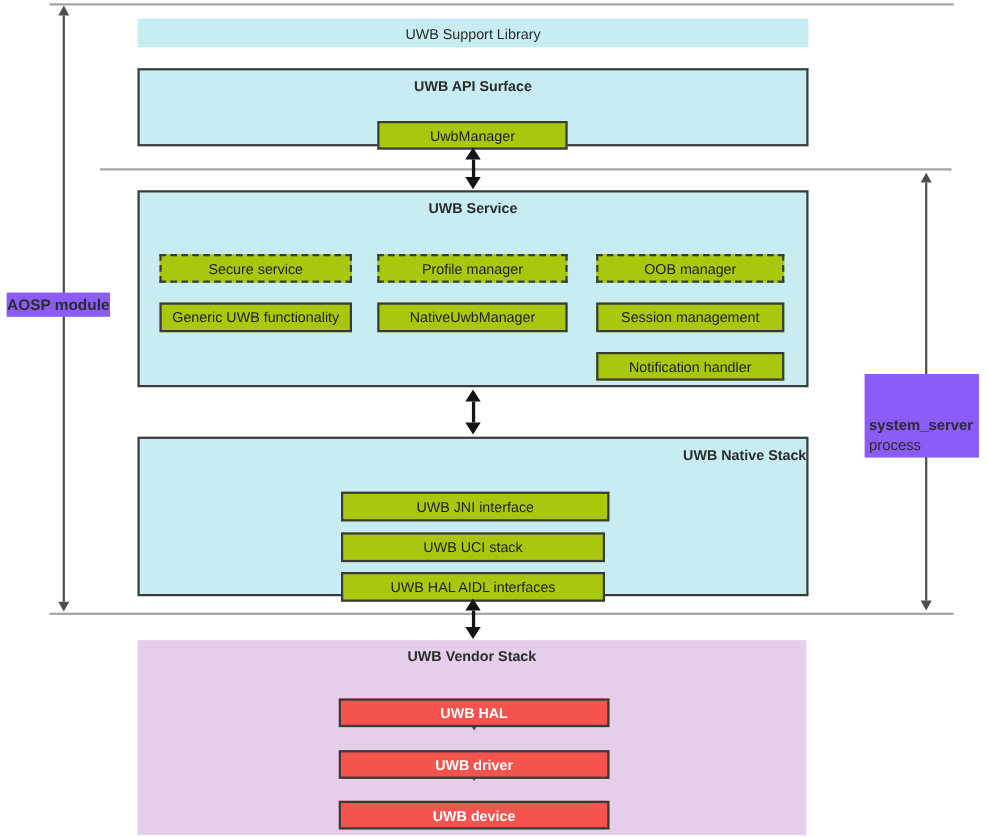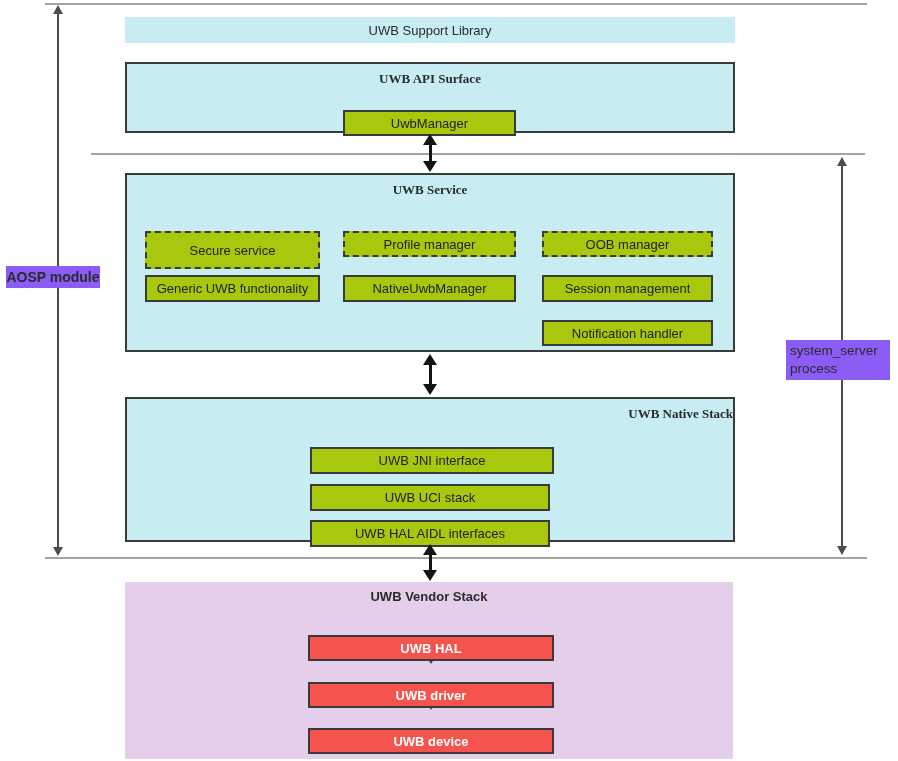--- a/index.html
+++ b/index.html
@@ -20,32 +20,32 @@
   .darrow .ah-up{width:0;height:0;border-left:7px solid transparent;border-right:7px solid transparent;border-bottom:11px solid #141414;}
   .darrow .ah-dn{width:0;height:0;border-left:7px solid transparent;border-right:7px solid transparent;border-top:11px solid #141414;}
   
   .sarrow{position:absolute;width:10px;display:flex;flex-direction:column;align-items:center;}
   .sarrow .ln{flex:1;width:2px;background:#3f3f3f;}
   .sarrow .ah-dn{width:0;height:0;border-left:5px solid transparent;border-right:5px solid transparent;border-top:8px solid #3f3f3f;}
   
   .bar{position:absolute;background:#c7edf3;display:flex;align-items:center;justify-content:center;
        font-weight:normal;font-size:13px;}
   .bigbox{position:absolute;background:#c7edf3;border:2px solid #3a3a3a;box-sizing:border-box;text-align:center;}
-  .bigbox .title{font-weight:bold;font-size:13px;margin-top:7px;font-family:Liberation Serif, serif;}
+  .bigbox .title{font-weight:bold;font-size:13px;margin-top:7px;}
   .vendorbox{position:absolute;background:#e4cee9;text-align:center;}
   .vendorbox .title{font-weight:bold;font-size:13px;margin-top:7px;}
   
   .chip{position:absolute;box-sizing:border-box;display:flex;align-items:center;justify-content:center;
         font-size:13px;z-index:4;margin-top:17px;}
   .chip.green{background:#a8c80d;border:2px solid #3a3a3a;color:#222;}
   .chip.green.dashed{border-style:dashed;}
   .chip.red{background:#f4534e;border:2px solid #3a3a3a;color:#ffffff;font-weight:bold;}
   
   .sidelabel{position:absolute;background:#8b5cf6;z-index:6;font-size:14px;line-height:18px;}
-  .sidelabel .b{font-weight:normal;}
+  .sidelabel .b{font-weight:bold;margin-top:36px;}
 </style>
 </head>
 <body>
 
 <div class="canvas">
 
   <div class="hline" style="left:45px;top:3px;width:822px;"></div>
   <div class="hline" style="left:91px;top:153px;width:774px;"></div>
   <div class="hline" style="left:45px;top:557px;width:822px;"></div>
 
@@ -75,21 +75,21 @@
 
   <div class="darrow" style="left:423px;top:134px;height:38px;">
     <i class="ah-up"></i>
     <i class="ln"></i>
     <i class="ah-dn"></i>
   </div>
 
   <div class="bigbox" style="left:125px;top:173px;width:610px;height:179px;">
     <div class="title">UWB Service</div>
   </div>
-  <div class="chip green dashed" style="left:145px;top:214px;width:175px;height:38px;">Secure service</div>
+  <div class="chip green dashed" style="left:145px;top:214px;width:175px;height:26px;">Secure service</div>
   <div class="chip green dashed" style="left:343px;top:214px;width:173px;height:26px;">Profile manager</div>
   <div class="chip green dashed" style="left:542px;top:214px;width:171px;height:26px;">OOB manager</div>
   <div class="chip green" style="left:145px;top:258px;width:175px;height:27px;">Generic UWB functionality</div>
   <div class="chip green" style="left:343px;top:258px;width:173px;height:27px;">NativeUwbManager</div>
   <div class="chip green" style="left:542px;top:258px;width:171px;height:27px;">Session management</div>
   <div class="chip green" style="left:542px;top:303px;width:171px;height:26px;">Notification handler</div>
 
   <div class="darrow" style="left:423px;top:354px;height:41px;">
     <i class="ah-up"></i>
     <i class="ln"></i>

